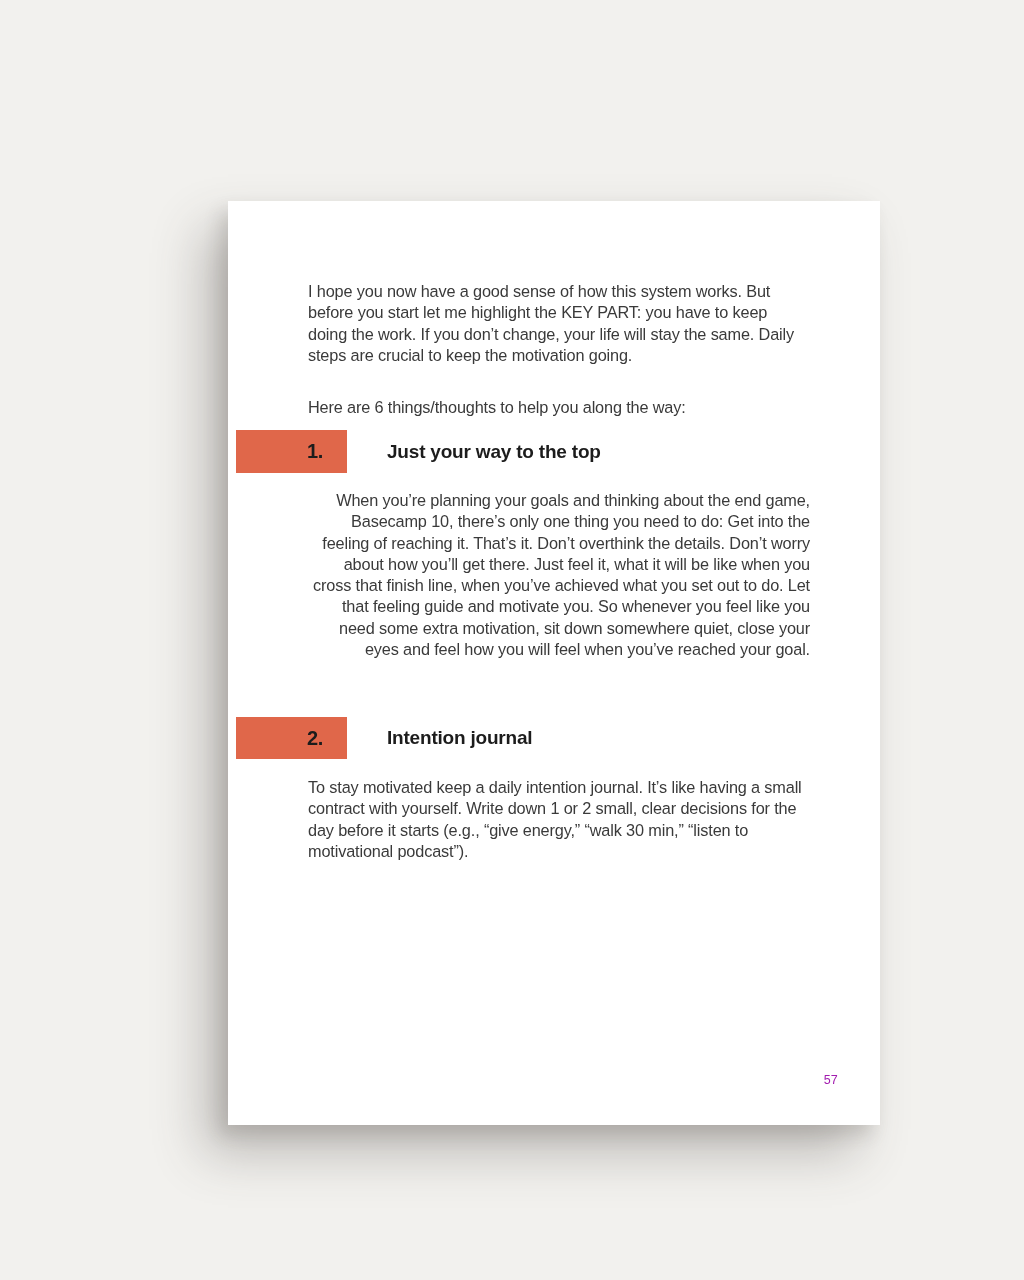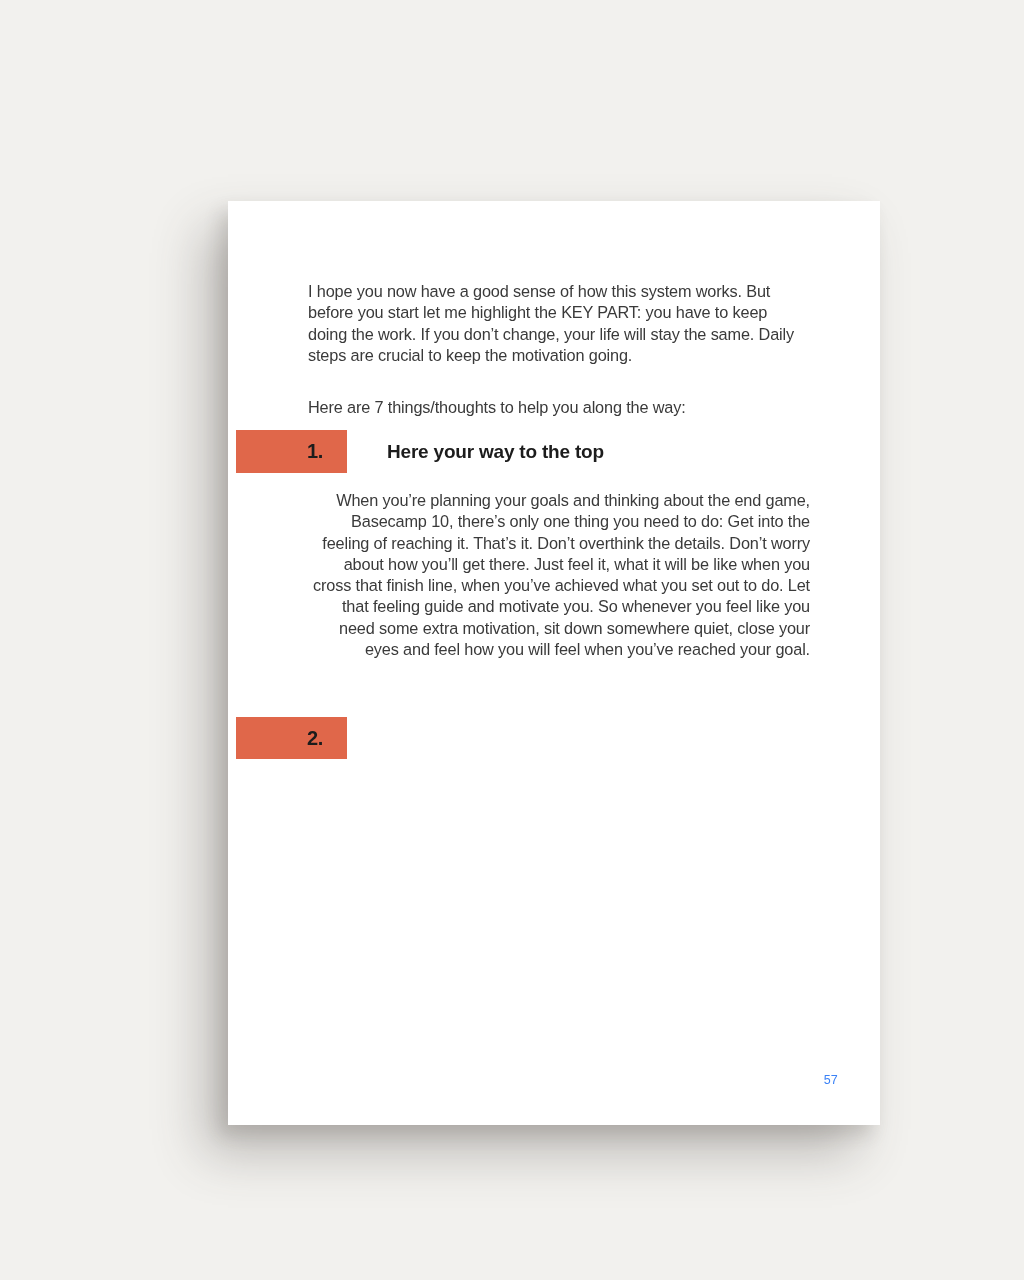--- a/index.html
+++ b/index.html
@@ -76,43 +76,45 @@
     letter-spacing: -0.2px;
   }
   .title-1 { top: 221px; line-height: 43px; }
   .title-2 { top: 508px; line-height: 42px; }
 
   .page-number {
     position: absolute;
     right: 34px;
     bottom: 30px;
     font-size: 12.5px;
-    color: #3b82f6;
+    color: #a21caf;
     letter-spacing: 0.2px;
   }
 </style>
 </head>
 <body>
 
 <div class="stage" style="background: rgb(242, 241, 238);">
   <div class="paper" style="background: rgb(255, 255, 255);">
 
     <p class="body-text intro">I hope you now have a good sense of how this system works. But before you start let me highlight the KEY PART: you have to keep doing the work. If you don’t change, your life will stay the same. Daily steps are crucial to keep the motivation going.</p>
 
-    <p class="body-text lead-in">Here are 7 things/thoughts to help you along the way:</p>
+    <p class="body-text lead-in">Here are 6 things/thoughts to help you along the way:</p>
 
     <div class="num-tab tab-1" style="background: rgb(224, 103, 74);">
       <span class="num">1.</span>
     </div>
-    <h2 class="section-title title-1">Here your way to the top</h2>
+    <h2 class="section-title title-1">Just your way to the top</h2>
 
     <p class="body-text sec1-par">When you’re planning your goals and thinking about the end game, Basecamp 10, there’s only one thing you need to do: Get into the feeling of reaching it. That’s it. Don’t overthink the details. Don’t worry about how you’ll get there. Just feel it, what it will be like when you cross that finish line, when you’ve achieved what you set out to do. Let that feeling guide and motivate you. So whenever you feel like you need some extra motivation, sit down somewhere quiet, close your eyes and feel how you will feel when you’ve reached your goal.</p>
 
     <div class="num-tab tab-2" style="background: rgb(224, 103, 74);">
       <span class="num">2.</span>
     </div>
+    <h2 class="section-title title-2">Intention journal</h2>
 
+    <p class="body-text sec2-par1">To stay motivated keep a daily intention journal. It’s like having a small contract with yourself. Write down 1 or 2 small, clear decisions for the day before it starts (e.g., “give energy,” “walk 30 min,” “listen to motivational podcast”).</p>
 
 
     <div class="page-number">57</div>
 
   </div>
 </div>
 
 </body></html>

